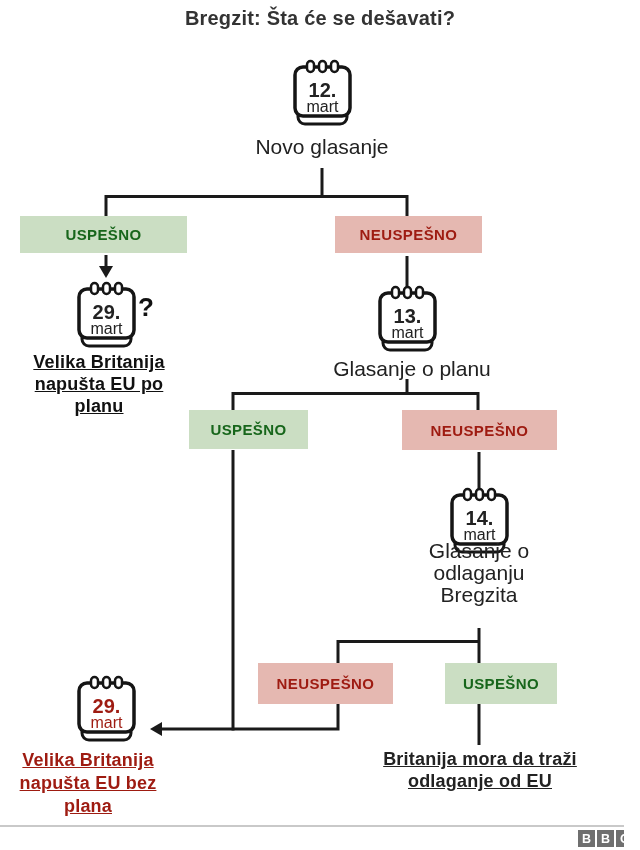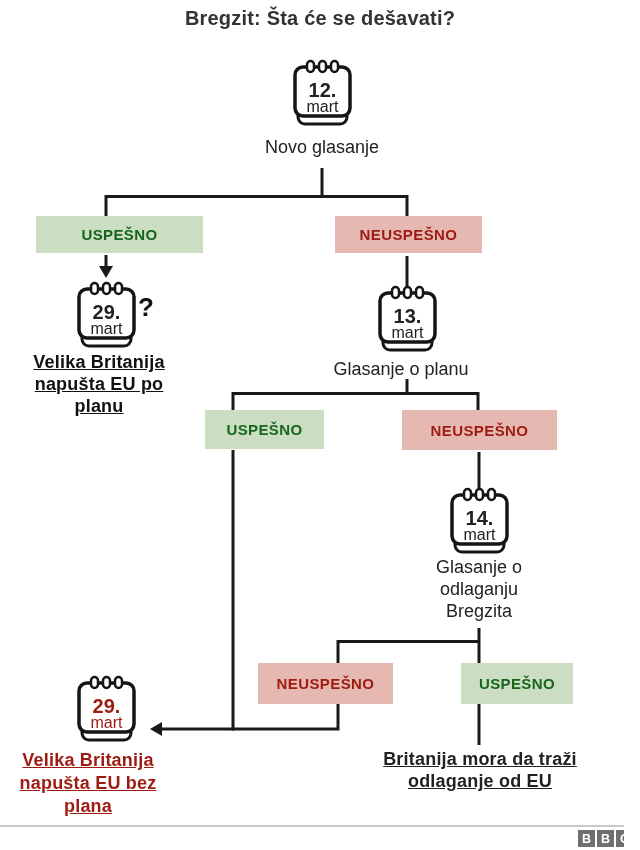--- a/index.html
+++ b/index.html
@@ -13,33 +13,33 @@
     font-size:20px;font-weight:bold;color:var(--title-text,#333);
     letter-spacing:0.2px;
   }
   #connectors{top:0;left:0;width:640px;height:850px;z-index:1;}
   #connectors path.l{fill:none;stroke:var(--line,#1a1a1a);stroke-width:3;}
   #connectors polygon{fill:var(--line,#1a1a1a);}
   .badge{
     z-index:2;display:flex;align-items:center;justify-content:center;
     font-weight:bold;font-size:15px;letter-spacing:0.4px;
   }
-  .badge.success{background:var(--success-bg,#cbdec3);color:var(--success-text,#17661b);margin-left:16px;}
+  .badge.success{background:var(--success-bg,#cbdec3);color:var(--success-text,#17661b);}
   .badge.fail{background:var(--fail-bg,#e5b8b1);color:var(--fail-text,#9e1b11);text-align:center;}
   .cal{z-index:2;width:59px;height:68px;}
   .cal .page{fill:#fff;stroke:#151515;stroke-width:3;}
   .cal .body{fill:#fff;stroke:#151515;stroke-width:3.5;}
   .cal .ring{fill:#fff;stroke:#151515;stroke-width:2.5;}
   .cal .day{font-size:20px;font-weight:bold;text-anchor:middle;fill:#222;
             font-family:"Liberation Sans","DejaVu Sans",sans-serif;}
   .cal .month{font-size:16px;text-anchor:middle;fill:#222;
             font-family:"Liberation Sans","DejaVu Sans",sans-serif;}
   .cal.red .day,.cal.red .month{fill:var(--result-red,#9e1b11);}
   .lbl{
-    z-index:2;text-align:center;font-size:18px;color:var(--body-text,#222);
+    z-index:2;text-align:center;font-size:21px;color:var(--body-text,#222);
     white-space:pre-line;line-height:22px;
   }
   .result{
     z-index:2;text-align:center;font-weight:bold;font-size:18px;
     white-space:pre-line;line-height:22px;color:#111;letter-spacing:0.2px;text-decoration:underline;
   }
   .result.red{color:var(--result-red,#9e1b11);}
   #qmark{z-index:2;font-size:26px;font-weight:bold;color:#111;}
   #divider{top:825px;left:0;width:640px;height:2px;background:var(--divider,#c9c9c9);}
   #bbc{top:830px;left:578px;display:flex;gap:2px;z-index:2;}
@@ -102,35 +102,35 @@
 
   <svg class="cal abs" style="left:378px;top:285px" viewBox="0 0 59 68">
     <rect class="page" x="5" y="50" width="49" height="15" rx="7"></rect>
     <rect class="body" x="2" y="8" width="55" height="49" rx="8"></rect>
     <rect class="ring" x="14" y="2" width="7" height="11" rx="3.5"></rect>
     <rect class="ring" x="26" y="2" width="7" height="11" rx="3.5"></rect>
     <rect class="ring" x="38" y="2" width="7" height="11" rx="3.5"></rect>
     <text class="day" x="29.5" y="38">13.</text>
     <text class="month" x="29.5" y="53">mart</text>
   </svg>
-  <div class="lbl abs" style="left:311px;top:358px;width:180px">Glasanje o planu</div>
+  <div class="lbl abs" style="left:322px;top:358px;width:180px">Glasanje o planu</div>
 
   <div class="badge success abs" style="left:189px;top:410px;width:119px;height:39px">USPEŠNO</div>
   <div class="badge fail abs" style="left:402px;top:410px;width:155px;height:40px">NEUSPEŠNO</div>
 
   <svg class="cal abs" style="left:450px;top:487px" viewBox="0 0 59 68">
     <rect class="page" x="5" y="50" width="49" height="15" rx="7"></rect>
     <rect class="body" x="2" y="8" width="55" height="49" rx="8"></rect>
     <rect class="ring" x="14" y="2" width="7" height="11" rx="3.5"></rect>
     <rect class="ring" x="26" y="2" width="7" height="11" rx="3.5"></rect>
     <rect class="ring" x="38" y="2" width="7" height="11" rx="3.5"></rect>
     <text class="day" x="29.5" y="38">14.</text>
     <text class="month" x="29.5" y="53">mart</text>
   </svg>
-  <div class="lbl abs" style="left:399px;top:556px;width:160px">Glasanje o
+  <div class="lbl abs" style="left:399px;top:540px;width:160px">Glasanje o
 odlaganju
 Bregzita</div>
 
   <div class="badge fail abs" style="left:258px;top:663px;width:135px;height:41px">NEUSPEŠNO</div>
   <div class="badge success abs" style="left:445px;top:663px;width:112px;height:41px">USPEŠNO</div>
 
   <svg class="cal red abs" style="left:77px;top:675px" viewBox="0 0 59 68">
     <rect class="page" x="5" y="50" width="49" height="15" rx="7"></rect>
     <rect class="body" x="2" y="8" width="55" height="49" rx="8"></rect>
     <rect class="ring" x="14" y="2" width="7" height="11" rx="3.5"></rect>

